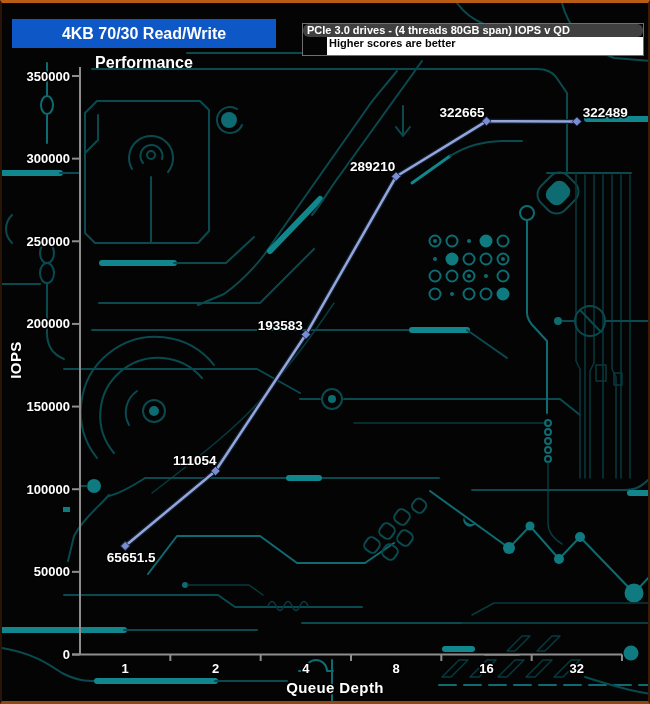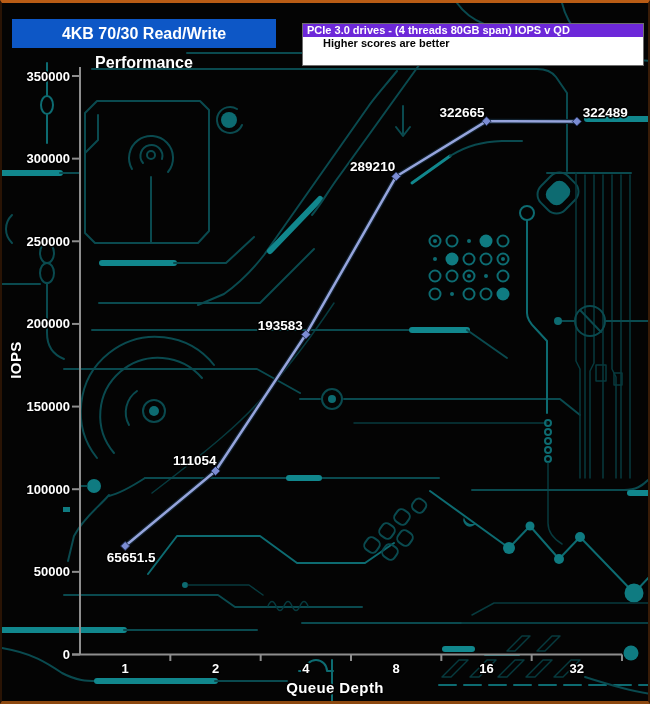--- a/index.html
+++ b/index.html
@@ -30,22 +30,22 @@
   
   #main-title{
     position:absolute;left:10px;top:16px;width:264px;height:29px;
     background:#0d57c6;color:#fff;font-size:16px;font-weight:bold;
     text-align:center;line-height:29px;z-index:5;
   }
   #sub-box{
     position:absolute;left:300px;top:20px;width:340px;z-index:5;
     border:1px solid #6e6e6e;font-size:11px;font-weight:bold;line-height:13px;
   }
-  #sub-box .row1{background:#6d28d9;color:#fff;height:13px;padding-left:4px;white-space:nowrap;overflow:hidden;}
-  #sub-box .row2{background:#ffffff;color:#050505;height:28px;padding-left:20px;white-space:nowrap;overflow:hidden;}
+  #sub-box .row1{background:#404040;color:#fff;height:13px;padding-left:4px;white-space:nowrap;overflow:hidden;border-radius:6px;}
+  #sub-box .row2{background:#ffffff;color:#050505;height:18px;padding-left:2px;white-space:nowrap;overflow:hidden;margin-left:24px;}
 </style>
 </head>
 <body>
 
 <div id="frame">
 
   <div id="main-title">4KB 70/30 Read/Write Performance</div>
 
   <div id="sub-box">
     <div class="row1">PCIe 3.0 drives - (4 threads 80GB span) IOPS v QD</div>

